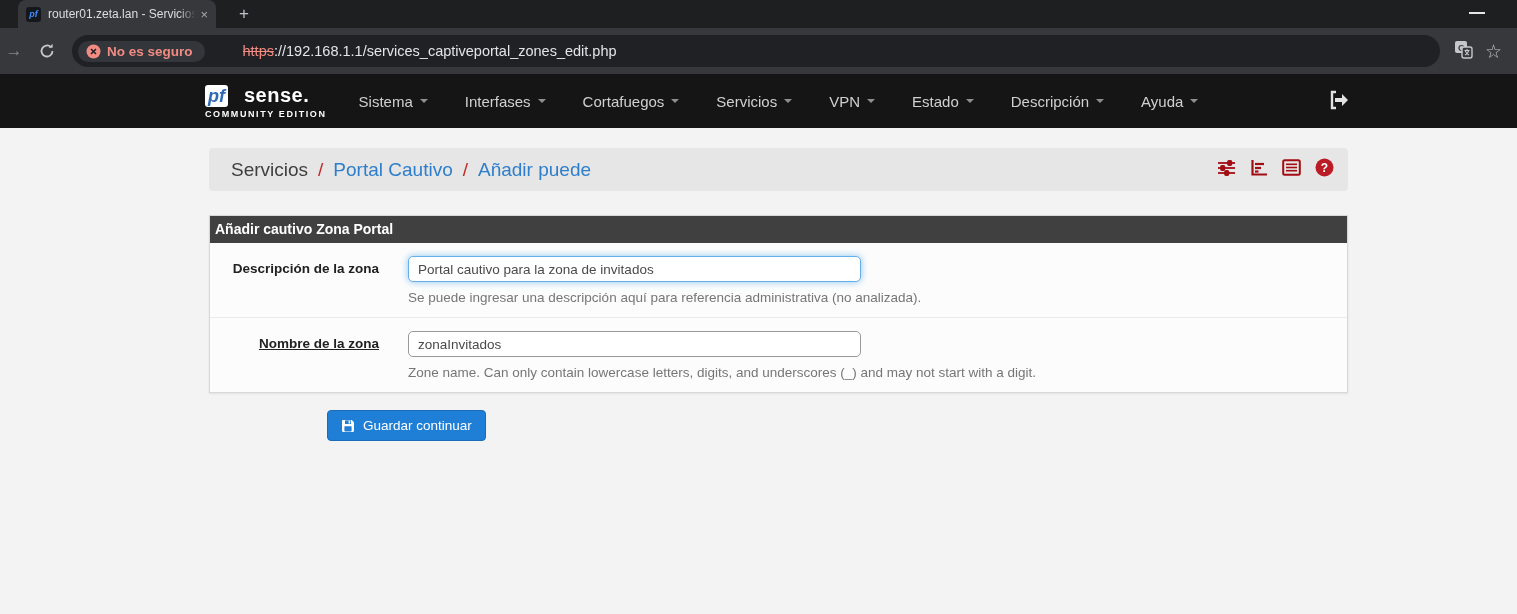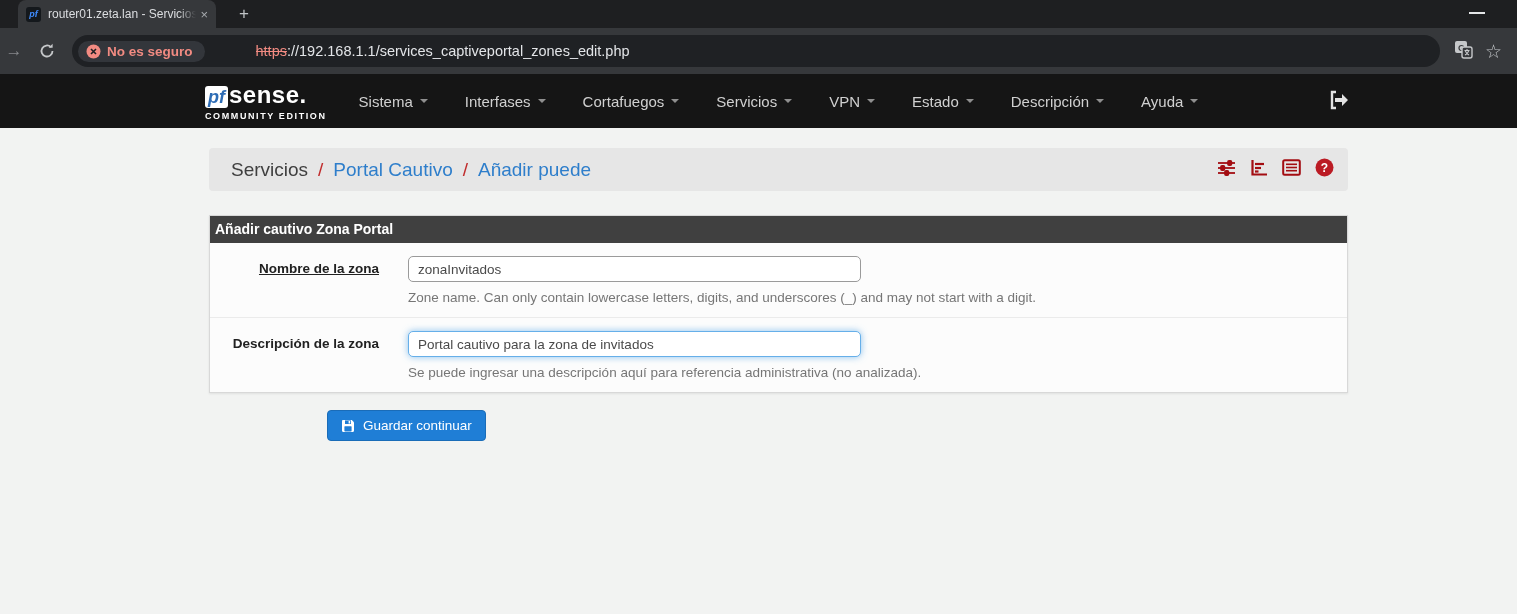--- a/index.html
+++ b/index.html
@@ -24,33 +24,33 @@
   .win-min { position:absolute; right:32px; top:12px; width:16px; height:2px; background:#e4e6e8; }
 
   .toolbar { height:46px; background:#36383b; display:flex; align-items:center; }
   .nav-arrow { width:20px; text-align:center; font-size:17px; color:#87898c; margin-left:4px; }
   .reload { margin-left:14px; width:18px; height:18px; }
   .omnibox { margin-left:16px; width:1368px; height:32px; background:#1f2124; border-radius:16px;
              display:flex; align-items:center; padding:0 14px 0 6px;gap:38px; }
   .sec-chip { display:flex; align-items:center; gap:6px; background:#33363b; border-radius:12px;
               padding:3px 12px 3px 8px; }
   .sec-chip .sec-label { color:#f28b82; font-size:13.5px; font-weight:bold; white-space:nowrap; }
-  .url { margin-left:13px; font-size:14.5px; color:#e3e5e8; white-space:nowrap; overflow:hidden; }
+  .url { font-size:14.5px; color:#e3e5e8; white-space:nowrap; overflow:hidden; }
   .url s { color:#f28b82; }
   .tb-icon { margin-left:14px; flex:0 0 auto; }
   .star { color:#c3c6c9; font-size:19px; line-height:1; margin-left:12px; }
 
   
   .navbar { position:relative; height:54px; background:#151515; display:flex; align-items:center;
             padding-left:205px; }
   .brand { display:flex; flex-direction:column; }
   .brand-top { display:flex; align-items:baseline; }
   .pf-box { background:#fff; border-radius:3px; padding:1px 3px; color:#2d6cb5;
             font-weight:bold; font-style:italic; font-size:18px; line-height:20px; }
-  .sense { color:#fff; font-weight:bold; font-size:24px; letter-spacing:.5px; margin-left:1px; }
+  .sense { color:#fff; font-weight:bold; font-size:20px; letter-spacing:.5px; margin-left:16px; }
   .tagline { color:#fff; font-size:9px; font-weight:bold; letter-spacing:1.6px; margin-top:2px;text-align:right; }
   .nav-items { display:flex; margin-left:32px; gap:37px; align-items:center; }
   .nav-item { color:#d0d0d0; font-size:15px; display:flex; align-items:center; gap:7px;
               cursor:pointer; white-space:nowrap; }
   .caret { width:0; height:0; border-left:4px solid transparent; border-right:4px solid transparent;
            border-top:4px solid #8f8f8f; }
   .logout { position:absolute; left:1328px; top:16px; }
 
   
   .page { padding-top:20px; }
@@ -222,31 +222,31 @@
             <text x="9.5" y="14" text-anchor="middle" font-size="12" font-weight="bold" fill="#fff" font-family="Liberation Sans, sans-serif">?</text>
           </svg>
         </span>
       </div>
     </div>
 
     <div class="panel">
       <div class="panel-heading">Añadir cautivo Zona Portal</div>
       <div class="panel-body">
         <div class="form-row">
+          <div class="f-label">Descripción de la zona</div>
+          <div class="f-content">
+            <input class="f-input focused" type="text" value="Portal cautivo para la zona de invitados" style="">
+            <div class="f-help">Se puede ingresar una descripción aquí para referencia administrativa (no analizada).</div>
+          </div>
+        </div>
+        <div class="form-row">
           <div class="f-label u">Nombre de la zona</div>
           <div class="f-content">
             <input class="f-input" type="text" value="zonaInvitados" style="">
             <div class="f-help">Zone name. Can only contain lowercase letters, digits, and underscores (_) and may not start with a digit.</div>
-          </div>
-        </div>
-        <div class="form-row">
-          <div class="f-label">Descripción de la zona</div>
-          <div class="f-content">
-            <input class="f-input focused" type="text" value="Portal cautivo para la zona de invitados" style="">
-            <div class="f-help">Se puede ingresar una descripción aquí para referencia administrativa (no analizada).</div>
           </div>
         </div>
       </div>
     </div>
 
     <button class="save-btn">
       <svg width="14" height="14" viewBox="0 0 14 14">
         <path d="M1 2.2C1 1.5 1.5 1 2.2 1h8.6L13 3.2v8.6c0 .7-.5 1.2-1.2 1.2H2.2C1.5 13 1 12.5 1 11.8z" fill="#fff"></path>
         <rect x="4" y="1.4" width="6" height="3.6" fill="#1f7ed6"></rect>
         <rect x="7.6" y="1.9" width="1.6" height="2.6" fill="#fff"></rect>

